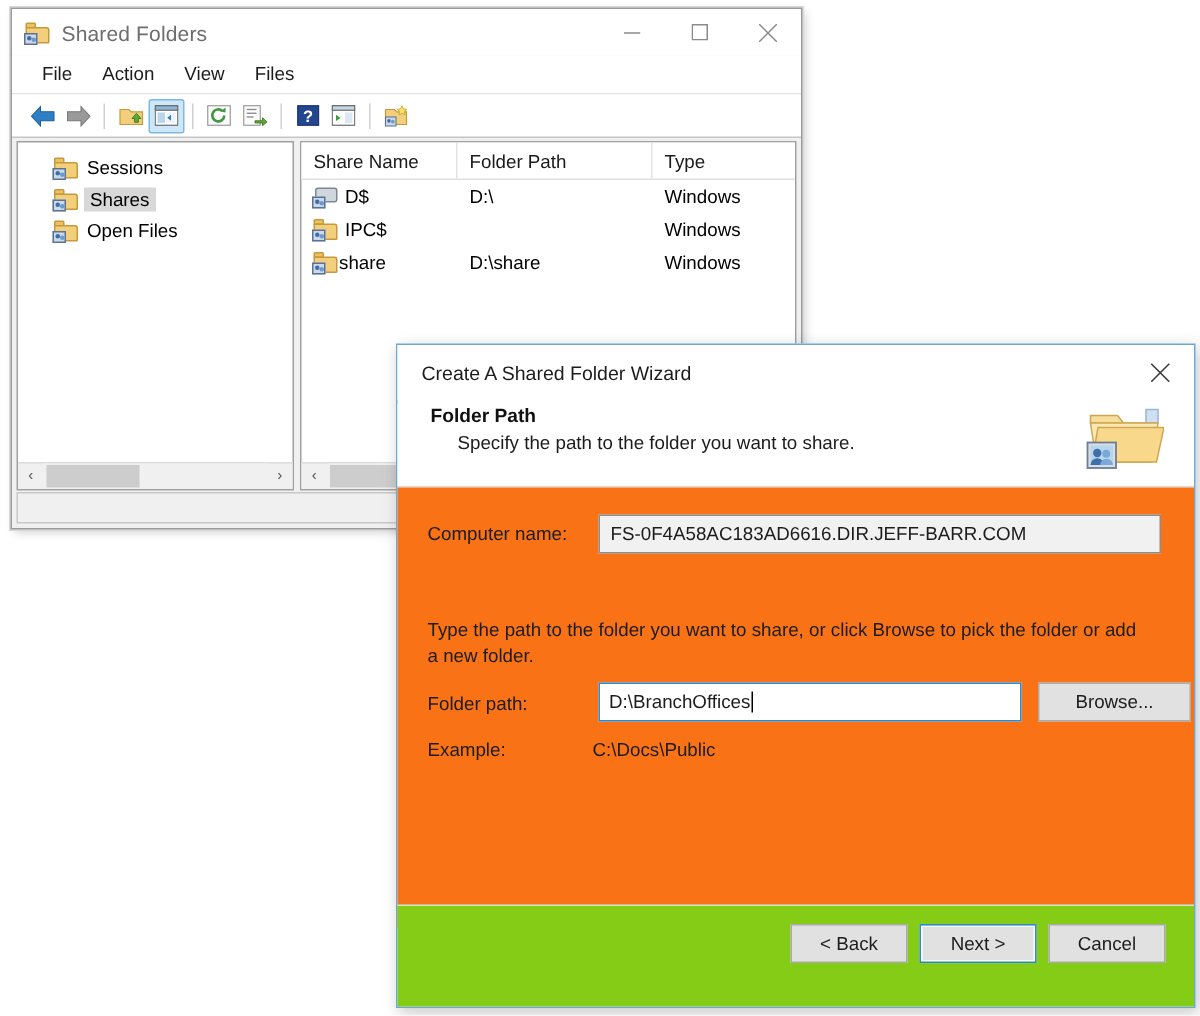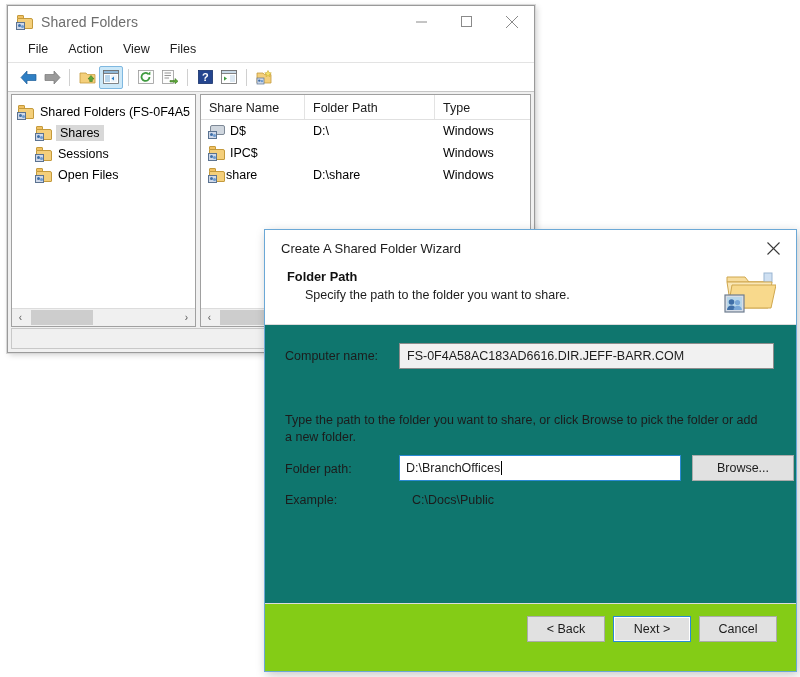--- a/index.html
+++ b/index.html
@@ -143,21 +143,21 @@
     height:55px; background:#ffffff;
     position:relative; padding-left:22px; box-sizing:border-box;
   }
   .dlg-h1 { font-size:12.8px; font-weight:bold; color:#111; margin-top:2px; }
   .dlg-h2 { font-size:12.5px; color:#1c1c1c; margin-top:4px; margin-left:18px; }
   .dlg-hicon { position:absolute; right:20px; top:-2px; width:52px; height:48px; }
   .dlg-sep { height:1px; background:#dcdcdc; margin:0; }
 
   .dlg-body {
     position:absolute; left:0; right:0; top:95px; bottom:52px;
-    background:#0f766e; box-sizing:border-box;
+    background:#f97316; box-sizing:border-box;
   }
   .fld-row { position:absolute; display:flex; align-items:center; }
   .fld-label { font-size:12.5px; color:#1c1c1c; }
   .ro-input {
     border:1px solid #8c8c8c; background:#f1f1f1;
     font-size:12.5px; color:#1c1c1c;
     padding:4px 7px; box-sizing:border-box;
     height:26px; display:flex; align-items:center;
   }
   .txt-input {
@@ -314,43 +314,35 @@
           <circle cx="5.9" cy="11.1" r="1.2" fill="#6a9ad0"></circle>
           <path d="M12 0.5 L13 2.6 L15.3 2.9 L13.6 4.4 L14 6.6 L12 5.5 L10 6.6 L10.4 4.4 L8.7 2.9 L11 2.6 Z" fill="#f5e06a" stroke="#c7a92e" stroke-width="0.6"></path>
         </svg>
       </div>
     </div>
 
     <div class="mmc-body">
 
       <div class="pane pane-left">
         <div class="tree">
-          <div class="tree-row">
+          <div class="tree-row child">
             <span class="ico folder-ico">
               <span class="ft"></span>
                 <span class="fb"></span>
                 <span class="badge"></span>
             </span>
-            <span class="lbl">Shared Folders (FS-0F4A5</span>
+            <span class="lbl">Sessions</span>
           </div>
           <div class="tree-row child selected">
             <span class="ico folder-ico">
               <span class="ft"></span>
                 <span class="fb"></span>
                 <span class="badge"></span>
             </span>
             <span class="lbl">Shares</span>
-          </div>
-          <div class="tree-row child">
-            <span class="ico folder-ico">
-              <span class="ft"></span>
-                <span class="fb"></span>
-                <span class="badge"></span>
-            </span>
-            <span class="lbl">Sessions</span>
           </div>
           <div class="tree-row child">
             <span class="ico folder-ico">
               <span class="ft"></span>
                 <span class="fb"></span>
                 <span class="badge"></span>
             </span>
             <span class="lbl">Open Files</span>
           </div>
         </div>
@@ -477,21 +469,21 @@
         <span class="fld-label" style="width:110px;">Folder path:</span>
       </div>
       <div class="txt-input" style="position:absolute; left:134px; top:130px; width:282px;">
         <span>D:\BranchOffices</span>
           <span class="caret"></span>
       </div>
       <div class="btn" style="position:absolute; left:427px; top:130px; width:102px; height:26px;">Browse...</div>
 
       <div class="fld-row" style="left:20px; top:168px;">
         <span class="fld-label" style="width:110px;">Example:</span>
-        <span class="fld-label" style="margin-left:17px;">C:\Docs\Public</span>
+        <span class="fld-label" style="margin-left:0;">C:\Docs\Public</span>
       </div>
     </div>
 
     <div class="dlg-footer">
       <div class="btn" style="left:262px;">&lt; Back</div>
       <div class="btn default" style="left:348px;">Next &gt;</div>
       <div class="btn" style="left:434px;">Cancel</div>
     </div>
   </div>
 

